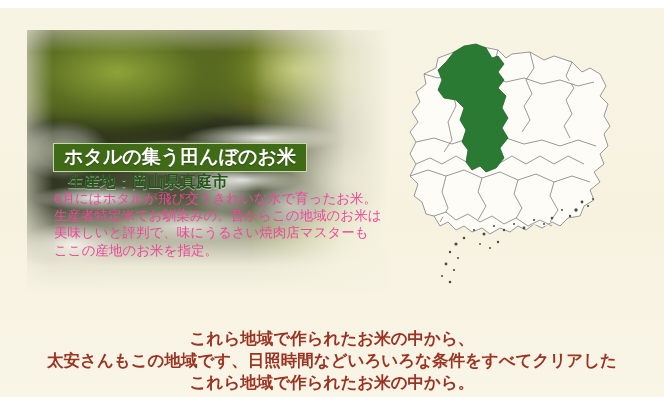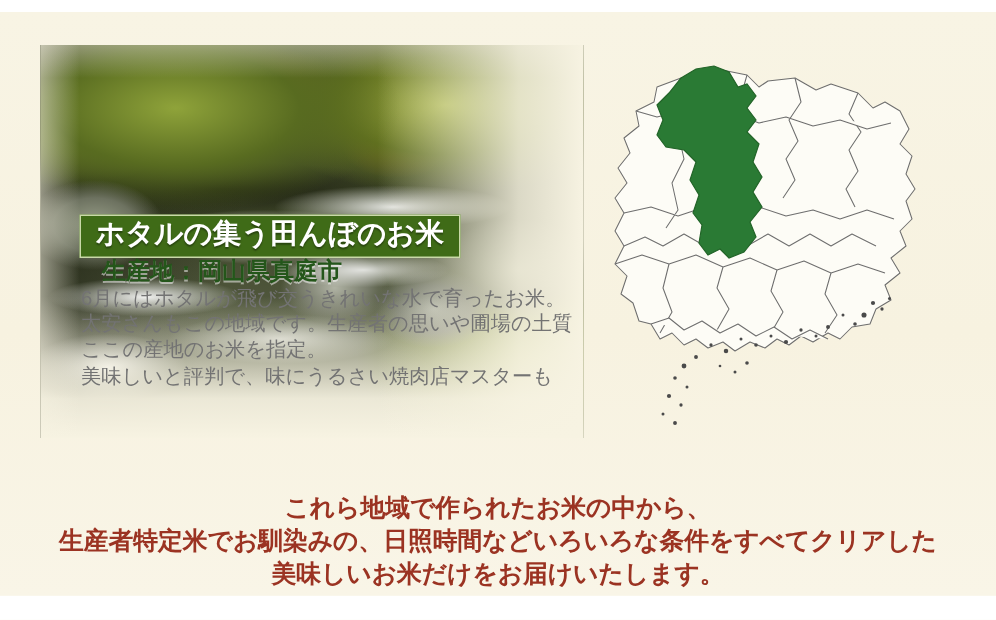--- a/index.html
+++ b/index.html
@@ -118,21 +118,21 @@
     white-space: nowrap;
     text-shadow: 0 1px 0 rgba(255,255,255,0.5);
   }
 
   
   #description {
     position: absolute;
     left: 54px;
     top: 190px;
     width: 330px;
-    color: #737373;
+    color: #ec4899;
     font-size: 13.5px;
     line-height: 17.2px;
   }
   #description .line {
     white-space: nowrap;
   }
 
   
   #map-block {
     position: absolute;
@@ -177,23 +177,23 @@
   </div>
 
   <div id="title-banner">
     <span class="banner-text">ホタルの集う田んぼのお米</span>
   </div>
 
   <div id="origin-line">生産地：岡山県真庭市</div>
 
   <div id="description">
     <div class="line">6月にはホタルが飛び交うきれいな水で育ったお米。</div>
-    <div class="line">太安さんもこの地域です。生産者の思いや圃場の土質</div>
+    <div class="line">生産者特定米でお馴染みの。昔からこの地域のお米は</div>
+    <div class="line">美味しいと評判で、味にうるさい焼肉店マスターも</div>
     <div class="line">ここの産地のお米を指定。</div>
-    <div class="line">美味しいと評判で、味にうるさい焼肉店マスターも</div>
   </div>
 
   <div id="map-block">
     <svg viewBox="0 0 245 262" xmlns="http://www.w3.org/2000/svg">
       <g fill="#fdfcf6" stroke="#6e6e6e" stroke-width="0.7" stroke-linejoin="round">
 
         <path d="M60 22 L84 16 L104 20 L112 28 L118 24 L136 22 L150 30 L160 26 L178 32 L188 42 L196 38 L206 44 L212 56 L206 66 L214 74 L210 86 L216 96 L210 104 L214 116 L206 124 L210 134 L200 142 L206 152 L196 160 L200 170 L190 176 L186 186 L174 188 L166 196 L158 192 L148 198 L140 194 L132 200 L124 196 L116 202 L106 198 L96 204 L88 198 L78 202 L70 196 L62 200 L54 192 L46 196 L40 186 L32 184 L28 172 L20 166 L24 154 L16 146 L22 134 L16 124 L22 112 L16 102 L24 92 L18 82 L26 72 L22 62 L32 54 L30 44 L42 38 L44 28 Z"></path>
 
         <path d="M60 22 L64 42 L58 58 L62 76 L54 92 L58 110 L50 122"></path>
         <path d="M104 20 L100 34 L106 48 L98 60 L104 74 L96 88 L102 100 L94 112"></path>
@@ -240,17 +240,17 @@
         <circle cx="56" cy="252" r="1.3"></circle>
           <circle cx="96" cy="218" r="1.0"></circle>
         <circle cx="104" cy="212" r="1.2"></circle>
           <circle cx="86" cy="214" r="0.9"></circle>
       </g>
     </svg>
   </div>
 
   <div id="closing-message">
     <div class="line">これら地域で作られたお米の中から、</div>
-    <div class="line">生産者特定米でお馴染みの、日照時間などいろいろな条件をすべてクリアした</div>
-    <div class="line">美味しいお米だけをお届けいたします。</div>
+    <div class="line">太安さんもこの地域です、日照時間などいろいろな条件をすべてクリアした</div>
+    <div class="line">これら地域で作られたお米の中から。</div>
   </div>
 
 </div>
 
 </body></html>

